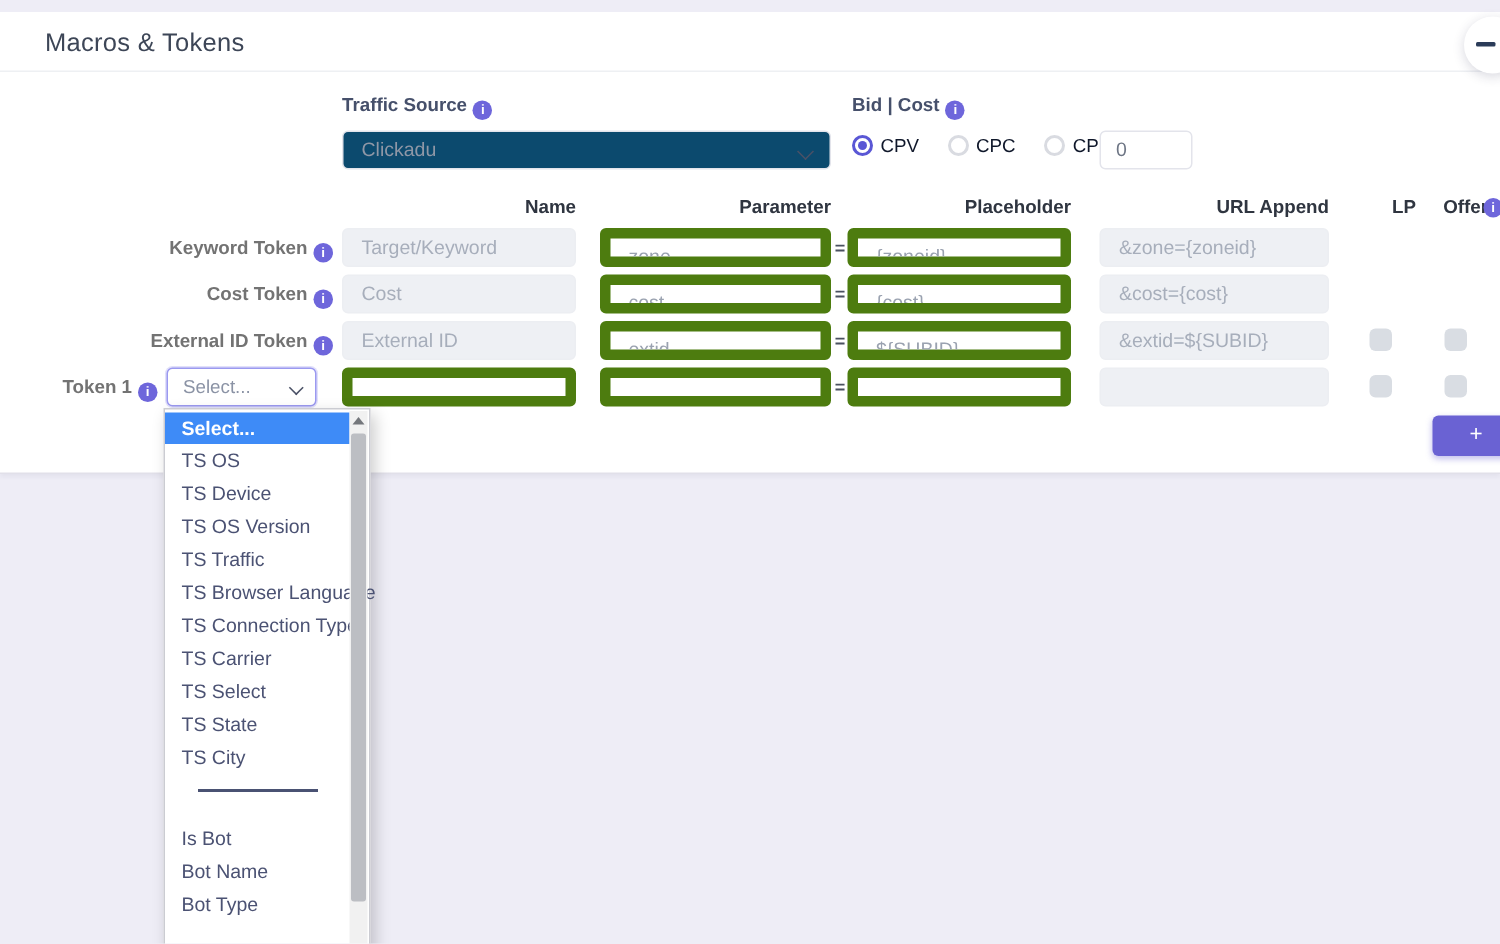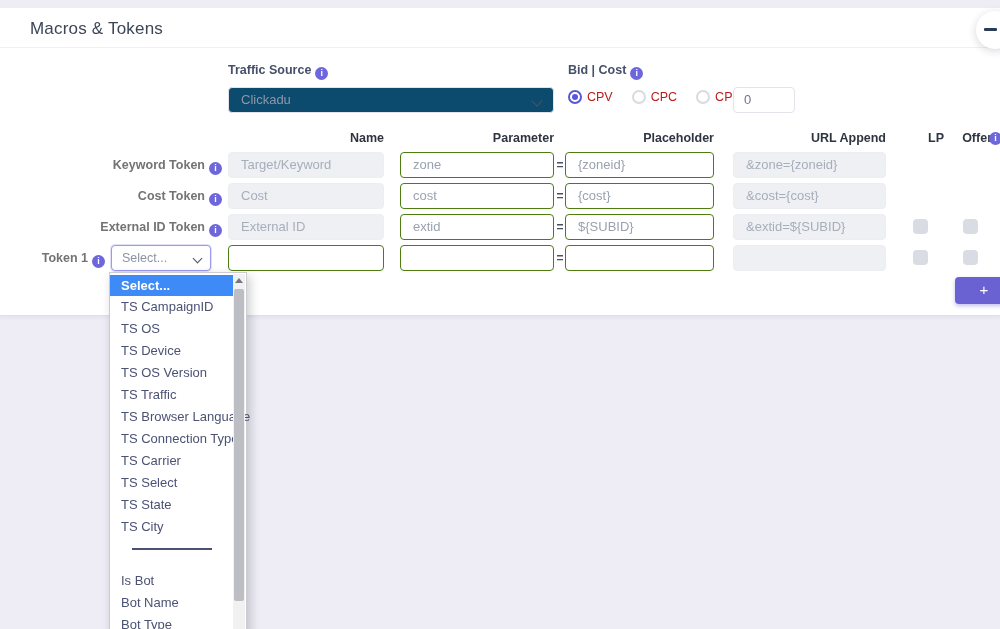--- a/index.html
+++ b/index.html
@@ -36,37 +36,37 @@
   .ts-select{left:228px;top:87px;width:326px;height:26px;}
   .bid-input{left:733px;top:87px;width:62px;height:26px;background:#fff;border:1px solid #e3e4eb;
              border-radius:4px;color:#6e7685;font-size:13px;line-height:24px;padding-left:10px;}
 
   .radio-group{left:568px;top:90px;display:flex;align-items:center;}
   .radio-item{display:flex;align-items:center;margin-right:19px;cursor:pointer;}
   .radio{width:14px;height:14px;border-radius:50%;box-sizing:border-box;position:relative;background:#fff;}
   .radio.on{border:2px solid #5a57d5;}
   .radio.on::after{content:"";position:absolute;left:2px;top:2px;width:6px;height:6px;border-radius:50%;background:#5a57d5;}
   .radio.off{border:2px solid #d9dbe1;}
-  .radio-label{font-size:12.5px;color:#b91c1c;margin-left:5px;}
+  .radio-label{font-size:12.5px;color:#0f172a;margin-left:5px;}
 
   
   .col-head{top:131px;font-size:12.5px;font-weight:700;color:#2f3540;text-align:right;white-space:nowrap;}
   .h-name{left:228px;width:156px;} .h-param{left:400px;width:154px;}
   .h-ph{left:565px;width:149px;}  .h-url{left:733px;width:153px;}
   .h-lp{left:896px;width:48px;}   .h-offer{left:944px;width:48px;}
   .cols-info{left:989px;top:132px;margin-left:0;}
 
   .row-label{left:0;width:222px;text-align:right;font-size:12.5px;font-weight:600;
              color:#737373;line-height:26px;white-space:nowrap;padding-right:0;}
   .row-label.short{width:105px;}
 
   .cell{height:26px;border-radius:4px;font-size:13px;line-height:24px;padding:0 12px;
         white-space:nowrap;overflow:hidden;}
   .cell.dis{background:#eef0f4;color:#a7aebb;border:1px solid #eceef2;}
-  .cell.en {background:#fff;color:#9aa2b0;border:1px solid #4d7c0f;}
+  .cell.en {background:#fff;color:#9aa2b0;border:7px solid #4d7c0f;}
   .c-name{left:228px;width:156px;} .c-param{left:400px;width:154px;}
   .c-ph{left:565px;width:149px;}   .c-url{left:733px;width:153px;}
   .eq{left:554px;width:12px;text-align:center;color:#4a5160;font-size:12px;
       line-height:26px;font-weight:600;}
   .r1{top:152px;} .r2{top:183px;} .r3{top:214px;} .r4{top:245px;}
 
   .cb{width:15px;height:15px;border-radius:4px;background:#d9dde3;cursor:pointer;}
   .cb-lp{left:913px;} .cb-offer{left:963px;}
   .cbr3{top:219px;} .cbr4{top:250px;}
 
@@ -184,21 +184,20 @@
 <div class="abs cb cb-lp cbr4"></div>
 <div class="abs cb cb-offer cbr4"></div>
 
 <div class="abs plus-btn">
   <span>+</span>
 </div>
 
 <div class="abs dropdown">
   <ul class="dd-list">
     <li class="selected">Select...</li>
-    <li>TS CampaignID</li>
     <li>TS OS</li>
     <li>TS Device</li>
     <li>TS OS Version</li>
     <li>TS Traffic</li>
     <li>TS Browser Language</li>
     <li>TS Connection Type</li>
     <li>TS Carrier</li>
     <li>TS Select</li>
     <li>TS State</li>
     <li>TS City</li>

